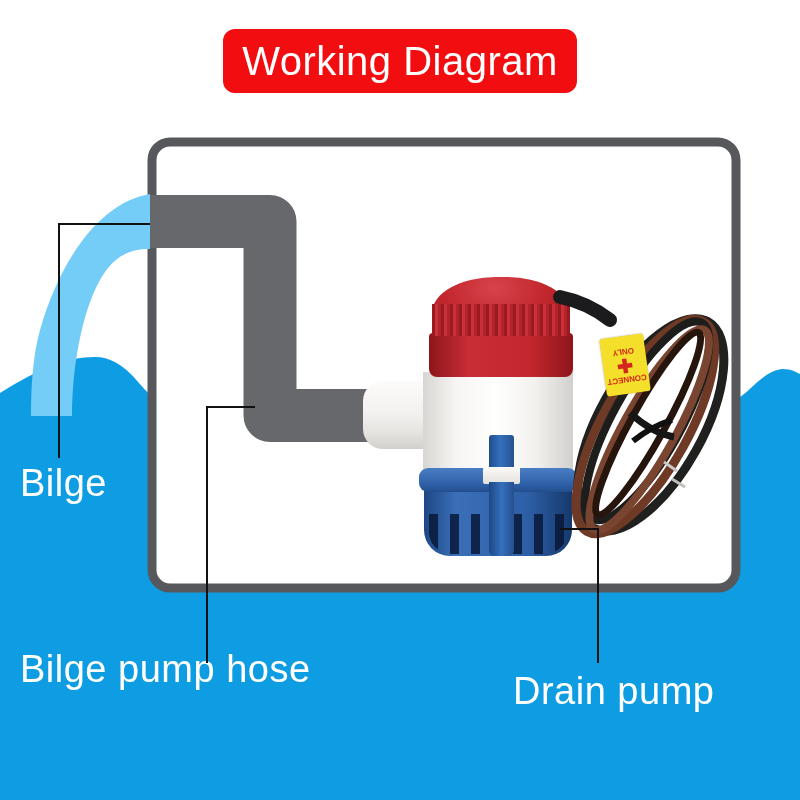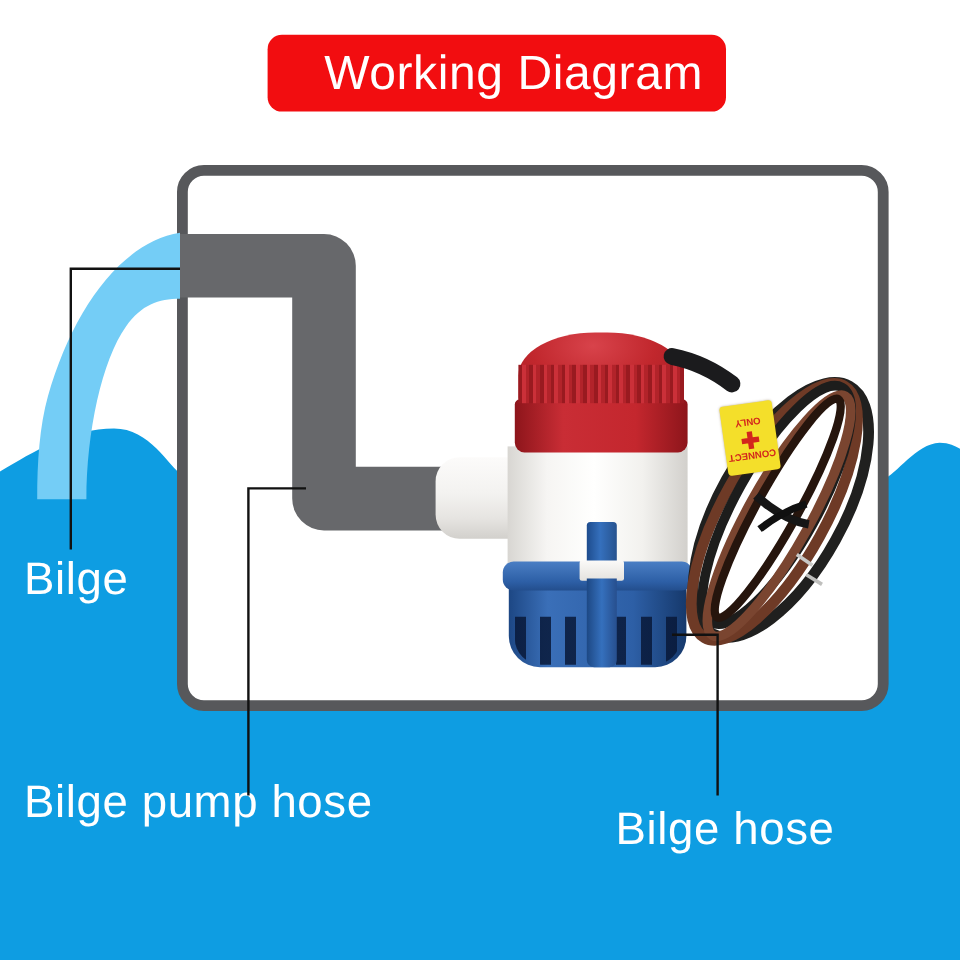--- a/index.html
+++ b/index.html
@@ -7,21 +7,21 @@
     position:relative;width:800px;height:800px;overflow:hidden;
     background:#ffffff;
     font-family:"Liberation Sans", sans-serif;
   }
   .stage svg{position:absolute;left:0;top:0;}
   
   .banner{
     position:absolute;left:223px;top:29px;width:354px;height:64px;
     background:#F20D10;border-radius:12px;
     display:flex;align-items:center;justify-content:center;
-    color:#fff;font-size:40px;font-weight:500;letter-spacing:.5px;padding-left:28px;
+    color:#fff;font-size:40px;font-weight:500;letter-spacing:.5px;
   }
   
   .lbl{
     position:absolute;color:#ffffff;font-size:38px;font-weight:400;
     white-space:nowrap;letter-spacing:.5px;
   }
   .lbl-drain{left:20px;top:462px;}
   .lbl-hose{left:20px;top:648px;}
   .lbl-pump{left:513px;top:670px;}
   
@@ -147,16 +147,16 @@
   <svg class="leaders-svg" width="800" height="800" viewBox="0 0 800 800">
     <polyline points="150,224 59,224 59,458" fill="none" stroke="#111111" stroke-width="2"></polyline>
     <polyline points="255,407 207,407 207,663" fill="none" stroke="#111111" stroke-width="2"></polyline>
     <polyline points="560,529 598,529 598,663" fill="none" stroke="#111111" stroke-width="2"></polyline>
   </svg>
 
   <div class="label-layer">
     <div class="banner">Working Diagram</div>
     <div class="lbl lbl-drain">Bilge</div>
     <div class="lbl lbl-hose">Bilge pump hose</div>
-    <div class="lbl lbl-pump">Bilge hose</div>
+    <div class="lbl lbl-pump">Drain pump</div>
   </div>
 
 </div>
 
 </body></html>

